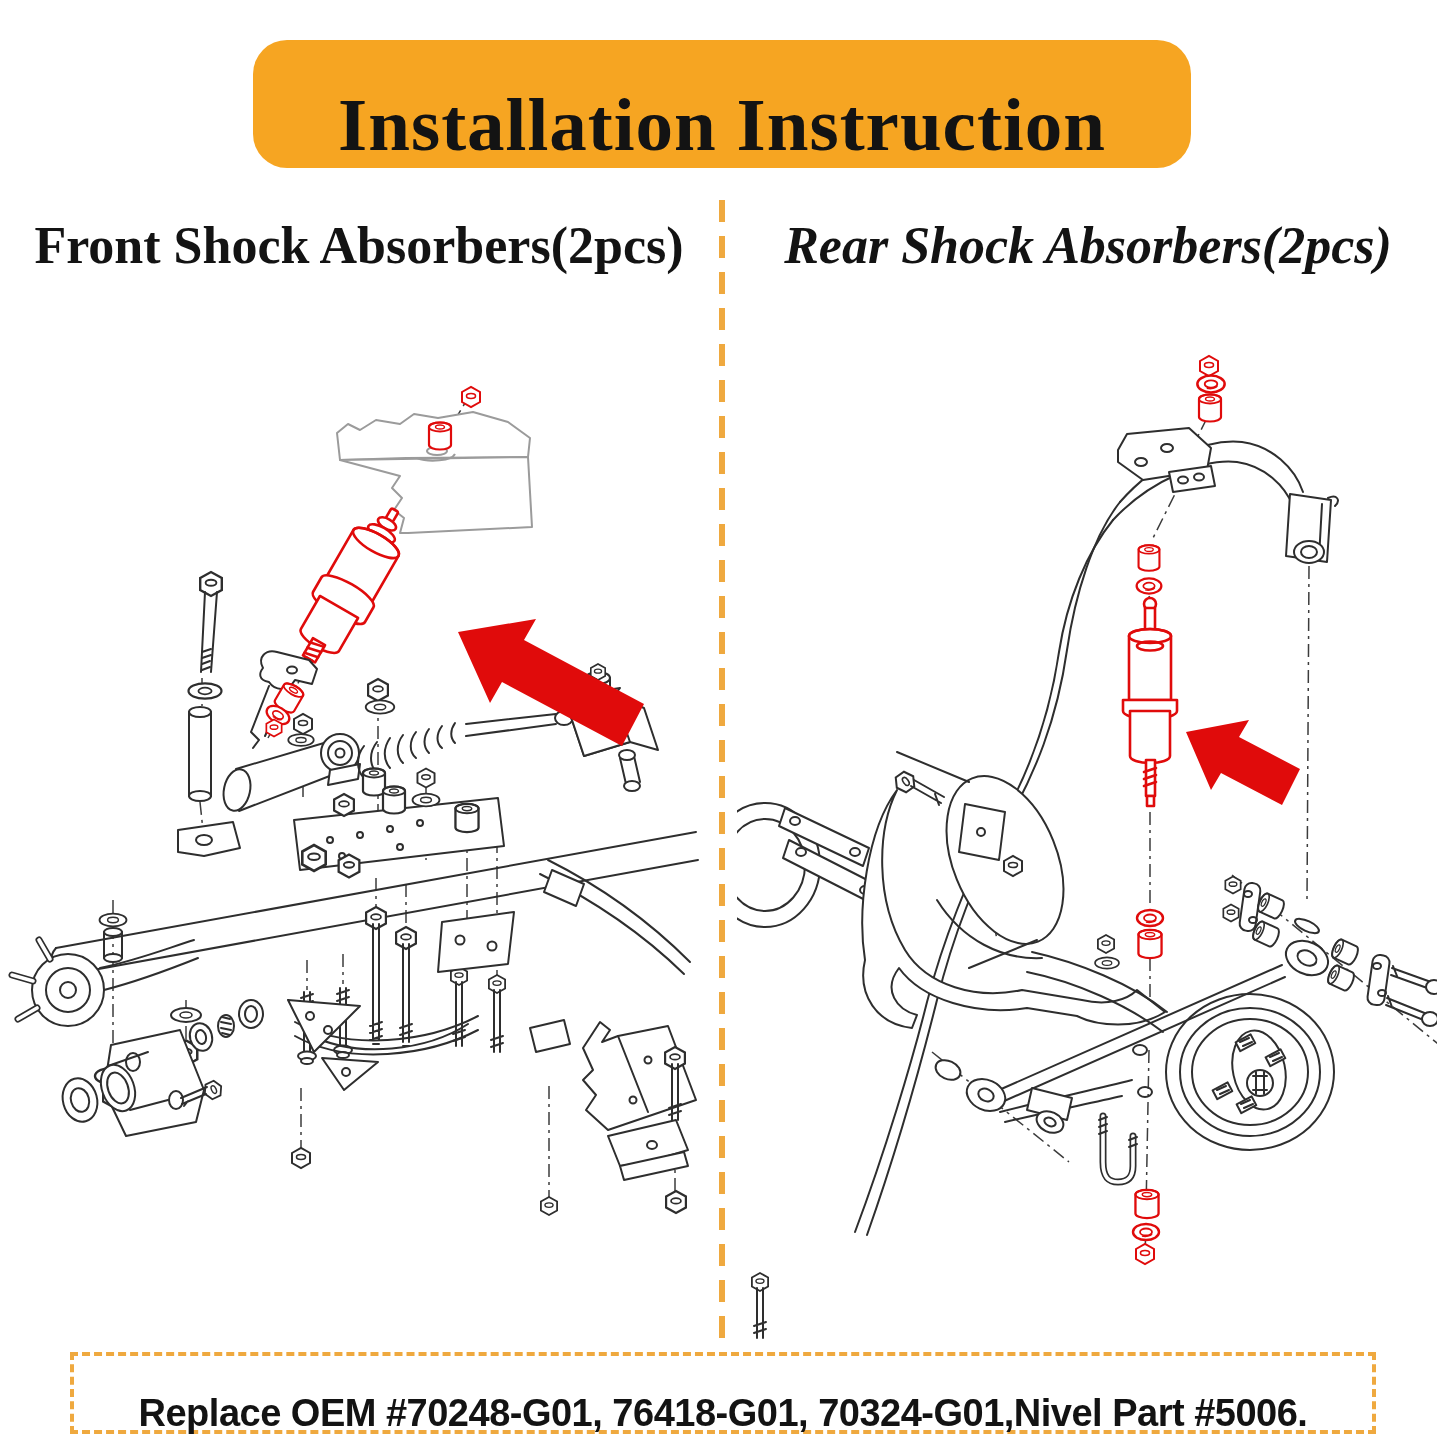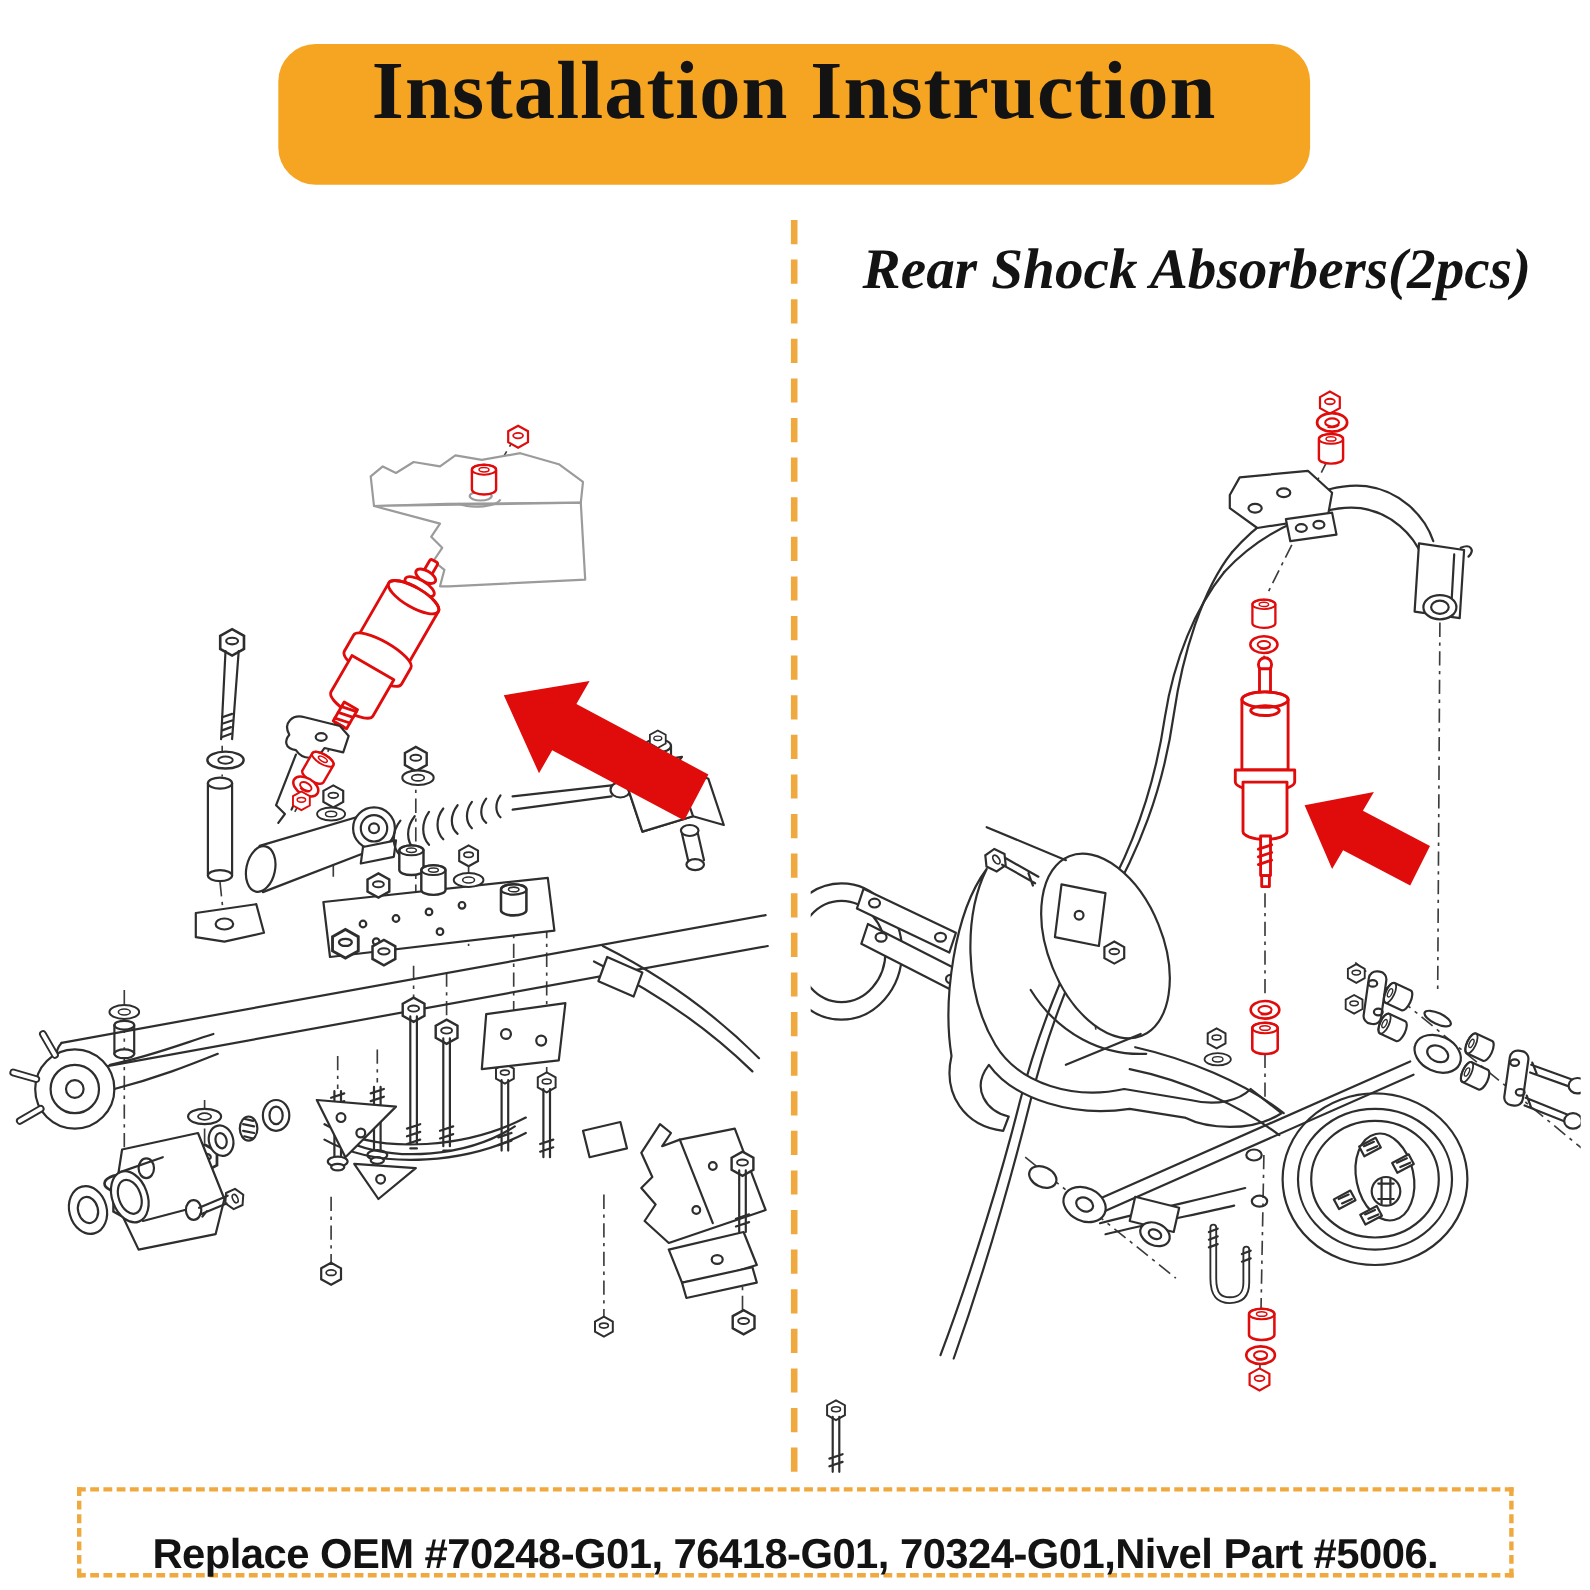--- a/index.html
+++ b/index.html
@@ -4,21 +4,21 @@
 <style>
   :root{
     --banner-bg:#F6A522; --dashed-accent:#EFA93F; --highlight-red:#E00B0B;
     --line-dark:#2E2E2E; --line-light:#9B9B9B; --text-dark:#131313;
   }
   html,body{margin:0;padding:0;background:#ffffff;}
   .page{position:relative;width:1445px;height:1445px;background:#fff;overflow:hidden;
         font-family:"Liberation Serif",serif;}
   .banner{position:absolute;left:253px;top:40px;width:938px;height:128px;
           background:var(--banner-bg);border-radius:34px;
-          display:flex;align-items:flex-start;justify-content:center;}
+          display:flex;align-items:flex-end;justify-content:center;}
   .banner-title{font-size:75px;font-weight:bold;color:var(--text-dark);letter-spacing:1px;}
   .panel-title{position:absolute;top:210px;height:72px;line-height:72px;text-align:center;
                font-size:52px;font-weight:bold;color:var(--text-dark);white-space:nowrap;}
   .panel-title.front{left:6px;width:706px;}
   .panel-title.rear{left:737px;width:702px;font-style:italic;}
   .divider{position:absolute;left:716px;top:200px;width:12px;height:1146px;}
   .diagram{position:absolute;width:700px;height:1045px;top:300px;}
   .diagram.front{left:8px;}
   .diagram.rear{left:737px;}
   .footer-box{position:absolute;left:70px;top:1352px;width:1306px;height:82px;
@@ -40,20 +40,21 @@
 </style>
 </head>
 <body>
 
 <div class="page">
 
   <div class="banner">
     <span class="banner-title">Installation Instruction</span>
   </div>
 
+  <div class="panel-title front">Front Shock Absorbers(2pcs)</div>
   <div class="panel-title rear">Rear Shock Absorbers(2pcs)</div>
 
   <svg class="divider" viewBox="0 0 12 1146">
     <line x1="6" y1="0" x2="6" y2="1146" stroke="var(--dashed-accent)" stroke-width="6" stroke-dasharray="22 14"></line>
   </svg>
 
   <svg class="diagram front" viewBox="0 0 700 1045" style="color:var(--line-dark)">
     <defs>
       <g id="nut">
         <path fill="#fff" stroke="currentColor" stroke-width="2" d="M-9,-5 L0,-10 L9,-5 L9,5 L0,10 L-9,5 Z"></path>

